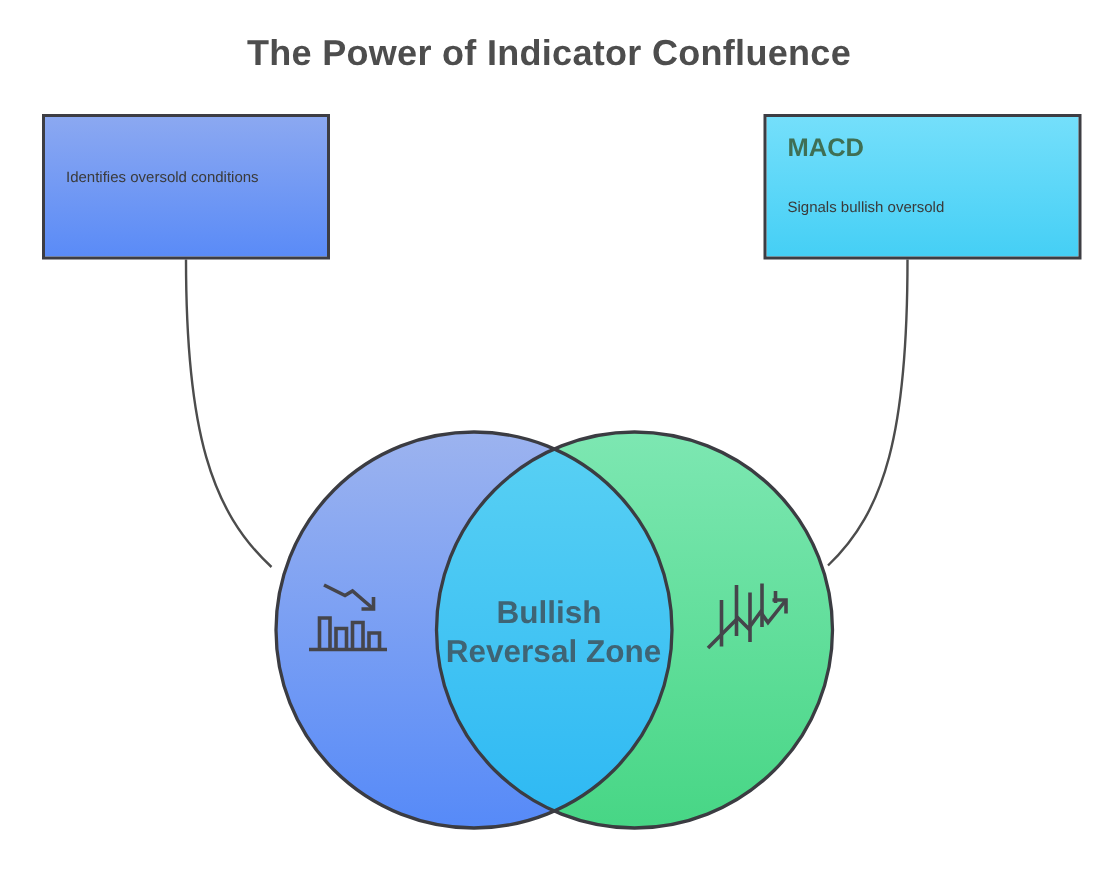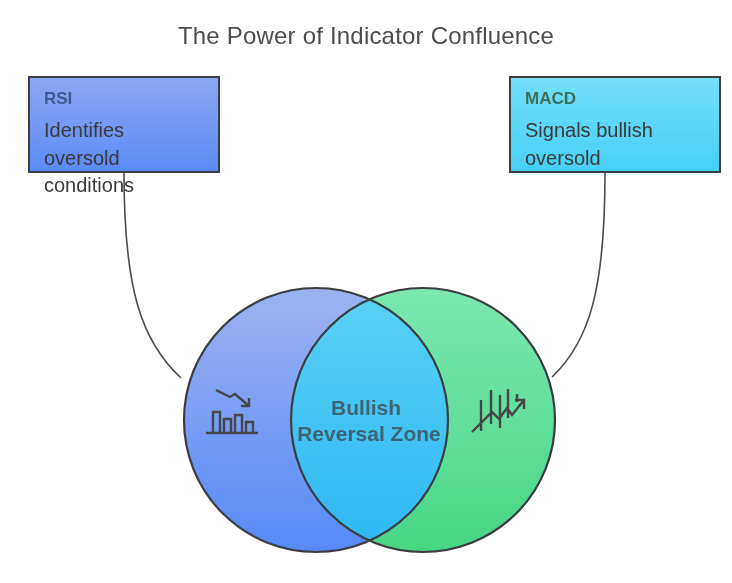--- a/index.html
+++ b/index.html
@@ -11,21 +11,21 @@
     overflow: hidden;
     font-family: "Liberation Sans", sans-serif;
   }
   .diagram-title {
     position: absolute;
     top: 22px;
     left: 0;
     width: 100%;
     text-align: center;
     font-size: 24px;
-    font-weight: normal;
+    font-weight: bold;
     color: #4d4d4d;
     letter-spacing: 0.2px;
   }
   .box {
     position: absolute;
     box-sizing: border-box;
     border: 2.5px solid #3d3d43;
     padding: 11px 14px;
   }
   .box-rsi {
@@ -33,22 +33,22 @@
     background: linear-gradient(180deg, #8ba8f1 0%, #5a8bf7 100%);
   }
   .box-macd {
     left: 509px; top: 76px; width: 212px; height: 97px;
     background: linear-gradient(180deg, #74dffb 0%, #45cff5 100%);
   }
   .box-title { font-size: 17px; font-weight: bold; }
   .box-rsi  .box-title { color: #3d5c92; }
   .box-macd .box-title { color: #3f6f54; }
   .box-desc {
-    margin-top: 8px;
-    font-size: 20px;
+    margin-top: 23px;
+    font-size: 10px;
     line-height: 1.38;
     color: #3a3a3a;
     max-width: 158px;
   }
   svg.venn { position: absolute; left: 0; top: 0; display: block; }
   .connector { fill: none; stroke: #4c4c4c; stroke-width: 1.6; }
   .outline   { fill: none; stroke: #3b3c42; stroke-width: 2.2; }
   .icon      { fill: none; stroke: #45454b; stroke-width: 2.4; }
   .center-label {
     font-family: "Liberation Sans", sans-serif;
@@ -59,21 +59,20 @@
   }
 </style>
 </head>
 <body>
 
 <div class="canvas">
 
   <div class="diagram-title">The Power of Indicator Confluence</div>
 
   <div class="box box-rsi">
-    <div class="box-title">RSI</div>
     <div class="box-desc">Identifies oversold conditions</div>
   </div>
 
   <div class="box box-macd">
     <div class="box-title">MACD</div>
     <div class="box-desc">Signals bullish oversold</div>
   </div>
 
   <svg class="venn" width="732" height="583" viewBox="0 0 732 583">
     <defs>

